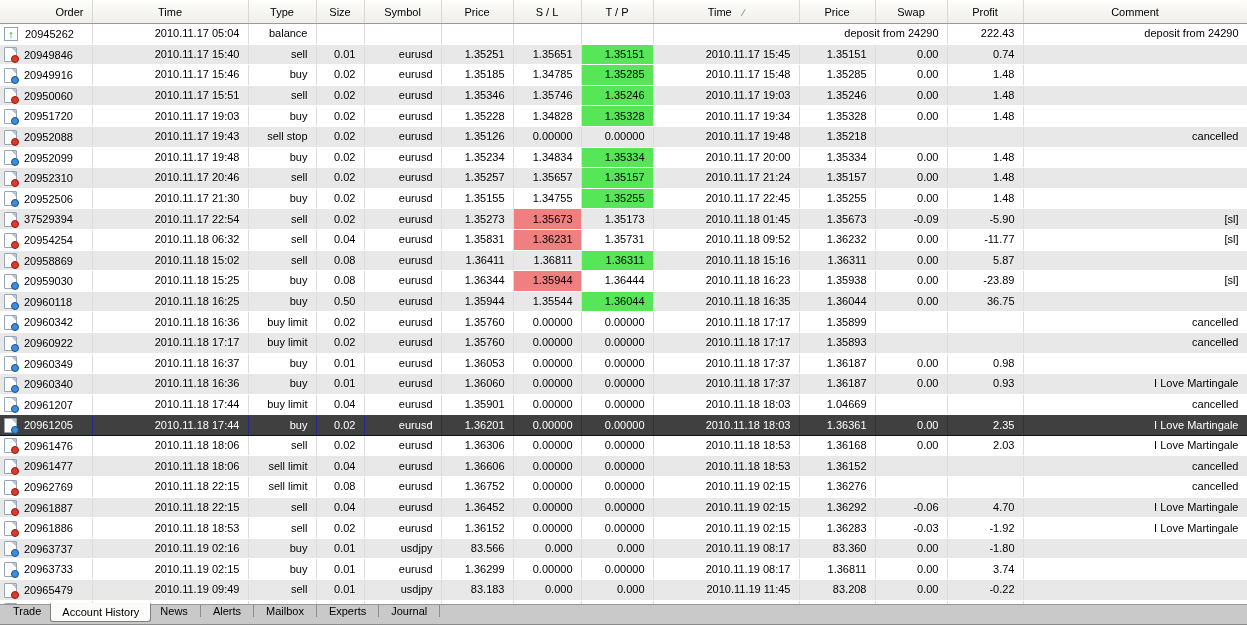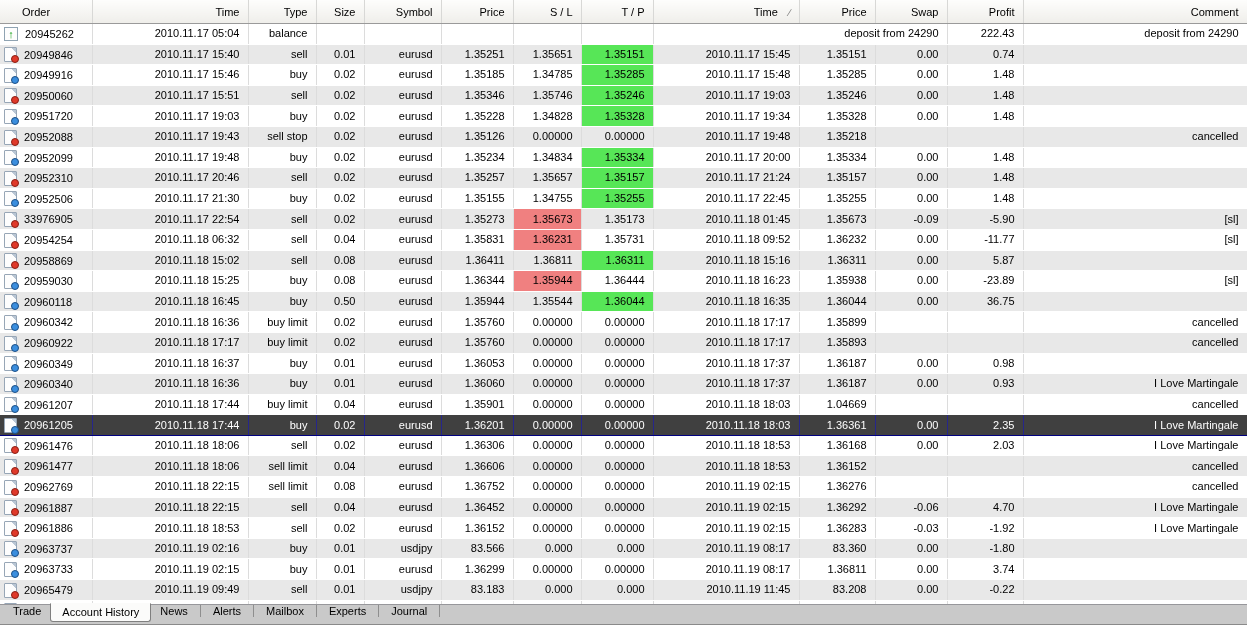--- a/index.html
+++ b/index.html
@@ -4,22 +4,22 @@
 <style>
   html,body{margin:0;padding:0;background:#fff;}
   body{width:1247px;height:625px;overflow:hidden;
        font-family:"Liberation Sans","DejaVu Sans",sans-serif;font-size:11px;color:#000;}
   .wrap{width:1247px;height:625px;display:flex;flex-direction:column;}
   .table-area{height:604px;overflow:hidden;background:#fff;}
   table{table-layout:fixed;width:1247px;border-collapse:collapse;}
   th{height:23px;font-weight:normal;white-space:nowrap;overflow:hidden;
      background:linear-gradient(#fdfdfc,#efeeea);
      border-bottom:1px solid #9a9a9a;border-right:1px solid #d8d8d6;
-     padding:0 8px;text-align:right;}
-  th.col-order{text-align:left;padding-left:22px;}
+     padding:0 8px;}
+  th.col-order{text-align:right;padding-left:22px;}
   td{height:19px;line-height:19px;white-space:nowrap;overflow:hidden;
      border-right:1px solid #dcdcdc;border-bottom:1px solid #ffffff;
      padding:0 8px;text-align:right;}
   td.c-order{text-align:left;padding:0 2px 0 4px;}
   tr.alt td{background:#e8e8e8;}
   tr.selected td{background:#404040;color:#fff;border-right-color:#26268c;border-bottom-color:#000080;}
   td.tp-hit{background:#57e657 !important;color:#000;}
   td.sl-hit{background:#f08080 !important;color:#000;}
   .sort-glyph{color:#777;margin-left:11px;font-size:10px;}
   
@@ -206,21 +206,21 @@
             <td>1.35155</td>
             <td>1.34755</td>
             <td class="tp-hit">1.35255</td>
             <td>2010.11.17 22:45</td>
             <td>1.35255</td>
             <td>0.00</td>
             <td>1.48</td>
             <td></td>
           </tr>
           <tr class="alt">
-            <td class="c-order"><span class="ic doc"><span class="dot red"></span></span><span class="num">33976905</span></td>
+            <td class="c-order"><span class="ic doc"><span class="dot red"></span></span><span class="num">37529394</span></td>
             <td>2010.11.17 22:54</td>
             <td>sell</td>
             <td>0.02</td>
             <td>eurusd</td>
             <td>1.35273</td>
             <td class="sl-hit">1.35673</td>
             <td>1.35173</td>
             <td>2010.11.18 01:45</td>
             <td>1.35673</td>
             <td>-0.09</td>
@@ -267,21 +267,21 @@
             <td class="sl-hit">1.35944</td>
             <td>1.36444</td>
             <td>2010.11.18 16:23</td>
             <td>1.35938</td>
             <td>0.00</td>
             <td>-23.89</td>
             <td>[sl]</td>
           </tr>
           <tr class="alt">
             <td class="c-order"><span class="ic doc"><span class="dot blue"></span></span><span class="num">20960118</span></td>
-            <td>2010.11.18 16:45</td>
+            <td>2010.11.18 16:25</td>
             <td>buy</td>
             <td>0.50</td>
             <td>eurusd</td>
             <td>1.35944</td>
             <td>1.35544</td>
             <td class="tp-hit">1.36044</td>
             <td>2010.11.18 16:35</td>
             <td>1.36044</td>
             <td>0.00</td>
             <td>36.75</td>

